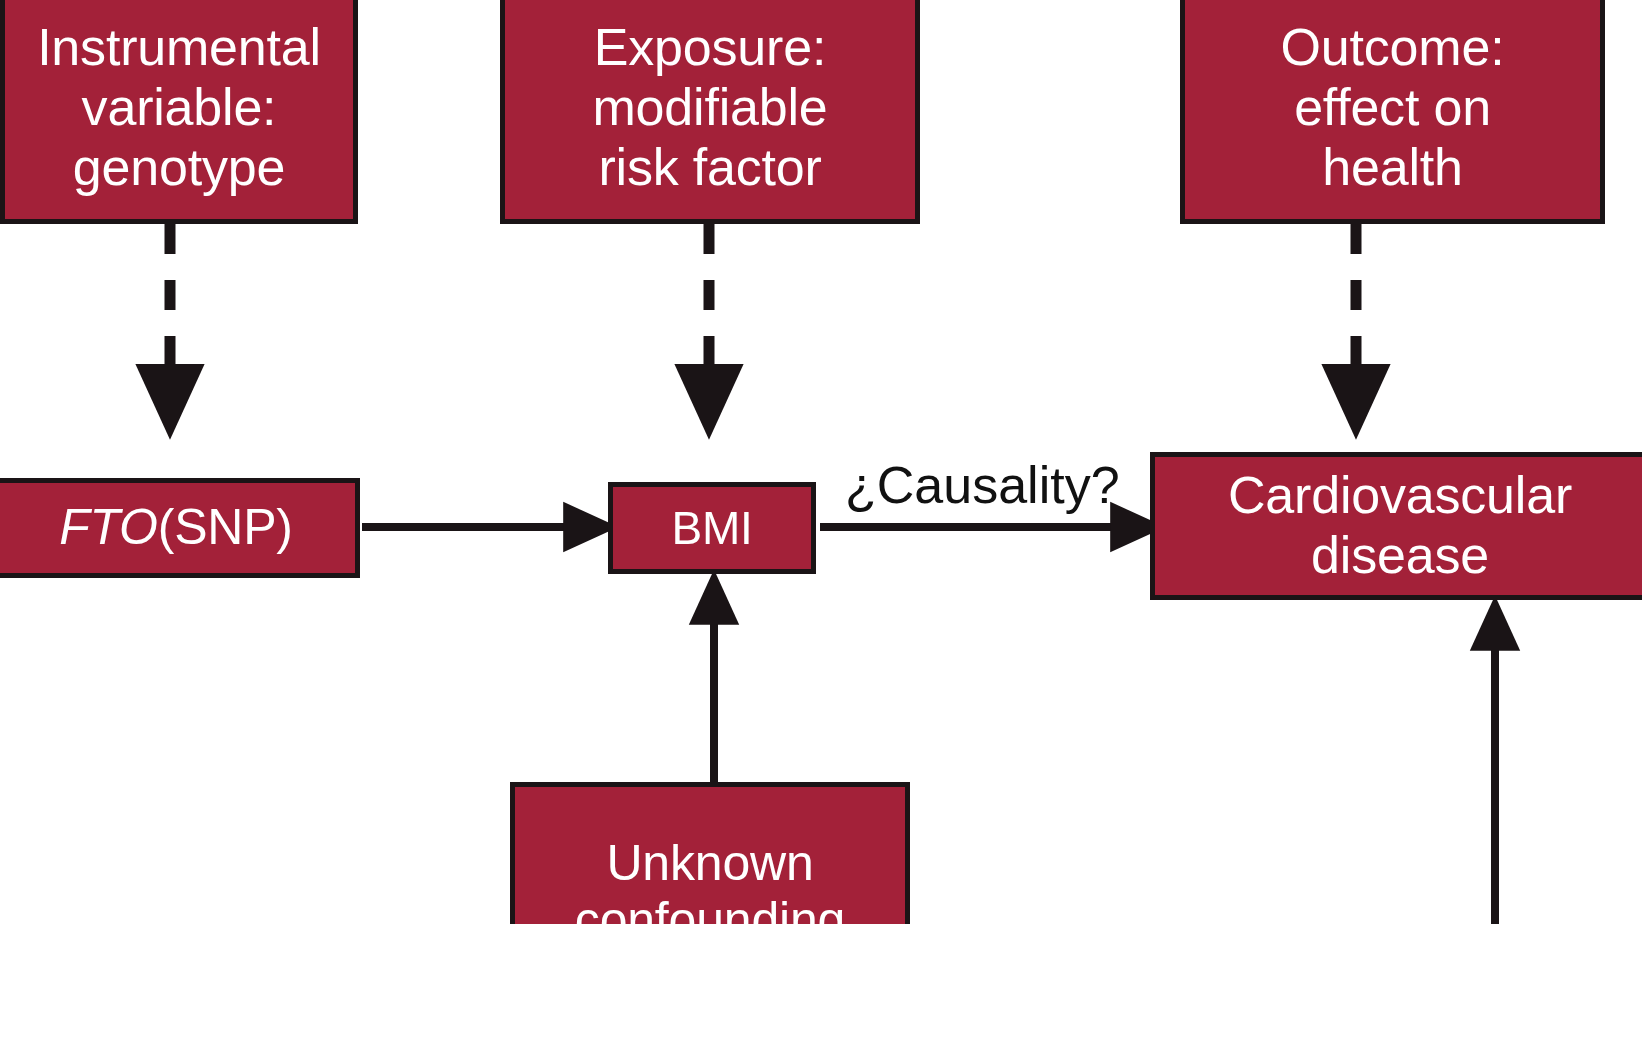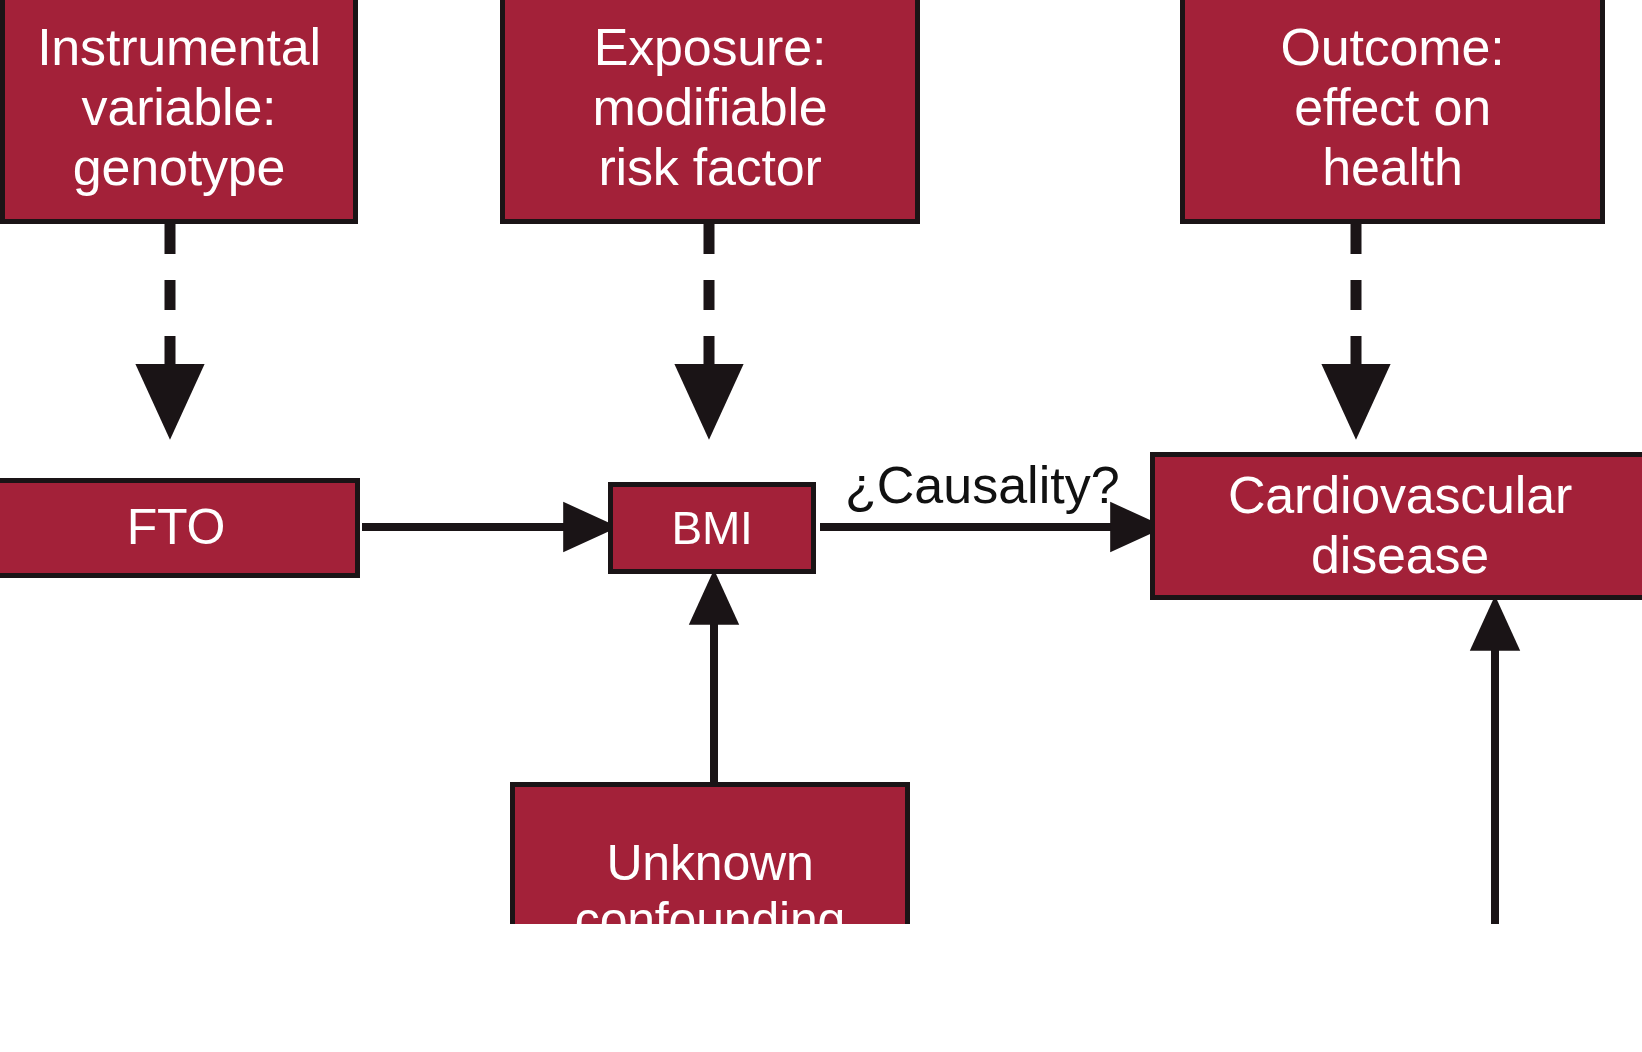--- a/index.html
+++ b/index.html
@@ -36,21 +36,21 @@
   #box-iv       { left: 0px;    top: -8px;  width: 358px; height: 232px; font-size: 52px; }
   #box-exposure { left: 500px;  top: -8px;  width: 420px; height: 232px; font-size: 52px; }
   #box-outcome  { left: 1180px; top: -8px;  width: 425px; height: 232px; font-size: 52px; }
 
   
   #box-fto      { left: -8px;   top: 478px; width: 368px; height: 100px; font-size: 50px; }
   #box-bmi      { left: 608px;  top: 482px; width: 208px; height: 92px;  font-size: 46px; }
   #box-cvd      { left: 1150px; top: 452px; width: 500px; height: 148px; font-size: 52px; }
   #box-conf     { left: 510px;  top: 782px; width: 400px; height: 278px; font-size: 50px; }
 
-  #box-fto .gene { }
+  #box-fto .gene { font-style: italic; }
 
   .causality-label {
     position: absolute;
     left: 845px;
     top: 455px;
     font-size: 52px;
     color: #111111;
     white-space: nowrap;
     z-index: 4;
   }
@@ -112,21 +112,21 @@
 
   <div class="node" id="box-exposure">Exposure:
 modifiable
 risk factor</div>
 
   <div class="node" id="box-outcome">Outcome:
 effect on
 health</div>
 
   <div class="node" id="box-fto">
-    <span class="gene">FTO</span>
+    <span class="gene">FTO</span><span> (SNP)</span>
   </div>
 
   <div class="node" id="box-bmi">BMI</div>
 
   <div class="node" id="box-cvd">Cardiovascular
 disease</div>
 
   <div class="node" id="box-conf">Unknown
 confounding
 factors</div>

